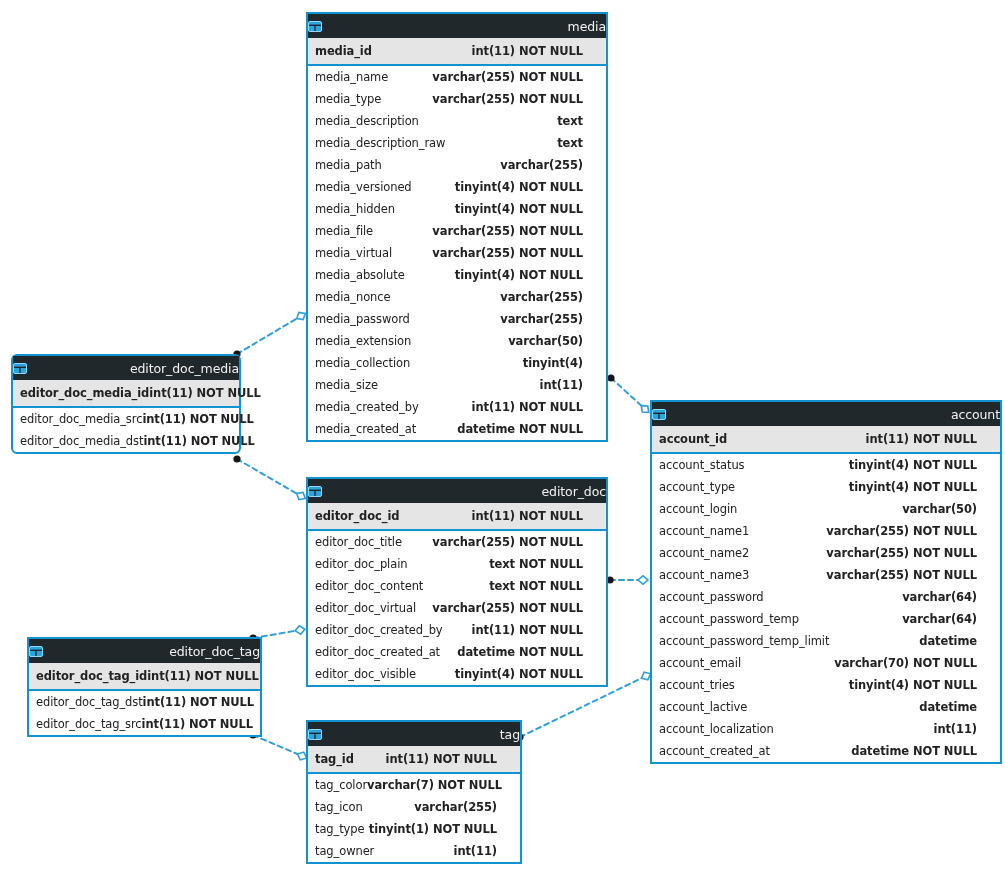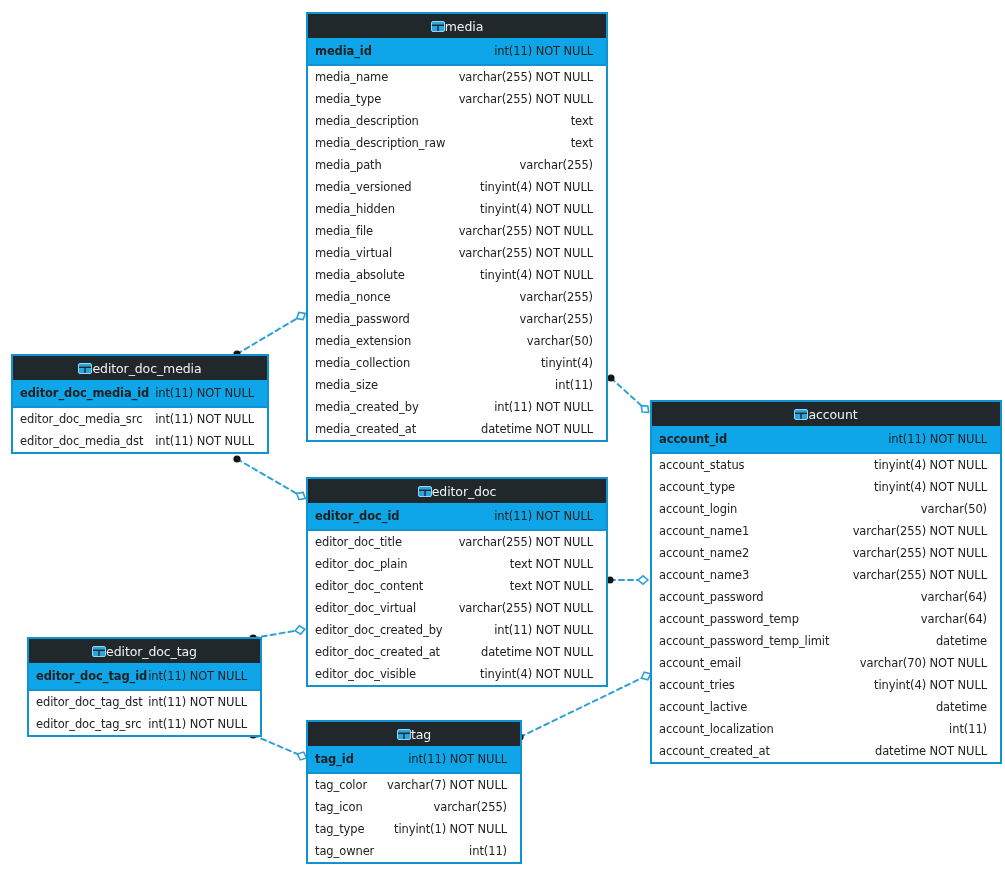--- a/index.html
+++ b/index.html
@@ -8,32 +8,32 @@
     background:#ffffff;
     font-family:"DejaVu Sans", "Liberation Sans", sans-serif;
   }
   .tbl {
     position:absolute; box-sizing:border-box; background:#ffffff;
     border:2px solid #1193d1; color:#222222;
     font-size:11.5px; letter-spacing:-0.1px;
   }
   .tbl-header {
     height:24px; background:#21282c; color:#f2f2f2;
-    display:flex; align-items:center; justify-content:center; 
+    display:flex; align-items:center; justify-content:space-between; 
     font-size:12.5px; white-space:nowrap;
   }
   .tbl-header svg { flex:0 0 auto; }
   .pk-row {
     height:26px; border-bottom:2px solid #1193d1;
-    display:flex; align-items:center; background:#0ea5e9;
+    display:flex; align-items:center; background:#e5e5e5;
   }
   .pk-row .name { font-weight:bold; }
   .col-row { height:22px; display:flex; align-items:center;text-align:center; }
   .name { padding-left:7px; white-space:nowrap; flex:0 0 auto; }
-  .type { margin-left:auto; padding-right:13px; white-space:nowrap; flex:0 0 auto; color:#222222; }
+  .type { margin-left:auto; padding-right:23px; white-space:nowrap; flex:0 0 auto; color:#222222;font-weight:bold; }
   #relations {
     position:absolute; left:0; top:0; width:1005px; height:879px;
     pointer-events:none;
   }
 </style>
 </head>
 <body>
 
 <div id="canvas">
   <svg id="relations">
@@ -150,21 +150,21 @@
         <div class="col-row">
           <span class="name">media_created_by</span>
           <span class="type">int(11) NOT NULL</span>
         </div>
         <div class="col-row">
           <span class="name">media_created_at</span>
           <span class="type">datetime NOT NULL</span>
         </div>
       </div>
   </div>
-    <div class="tbl" style="left: 11px; top: 354px; width: 258px;">
+    <div class="tbl" style="left: 11px; top: 354px; width: 230px; border-radius: 6px;">
     <div class="tbl-header">
       <svg width="14" height="11" viewBox="0 0 14 11">
         <rect x="0.5" y="0.5" width="13" height="10" rx="1.5" fill="#2aa5de" stroke="#8fd8fa"></rect>
         <line x1="1" y1="4.3" x2="13" y2="4.3" stroke-width="1.4" stroke="#21282c"></line>
         <line x1="7" y1="4.3" x2="7" y2="10" stroke-width="1.4" stroke="#21282c"></line>
       </svg>
       <span class="title">editor_doc_media</span>
     </div>
     <div class="pk-row">
       <span class="name">editor_doc_media_id</span>

